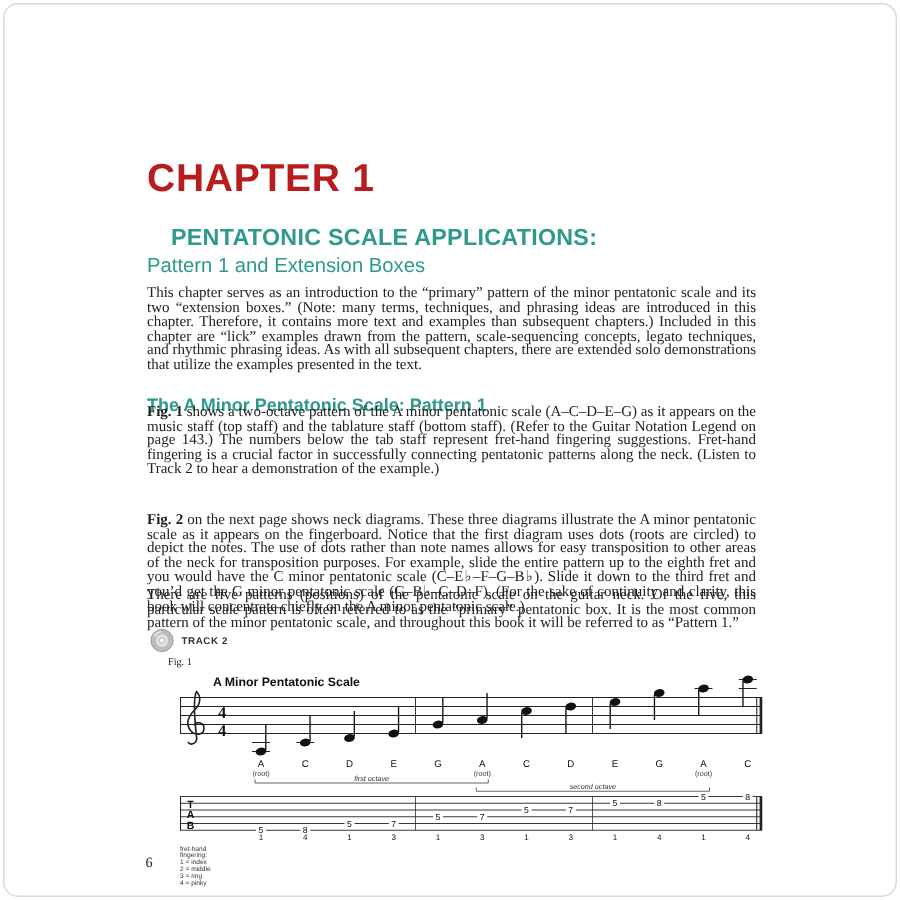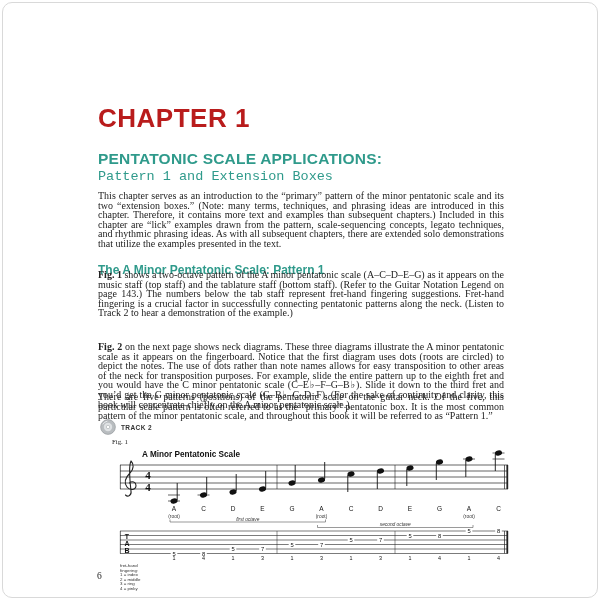--- a/index.html
+++ b/index.html
@@ -14,25 +14,25 @@
   }
   .abs{position:absolute;left:98px;width:406px;}
   .chapter{
     top:103px;
     font-family:"Liberation Sans", sans-serif;
     font-size:26px;font-weight:bold;letter-spacing:.5px;color:#b91c1c;
   }
   .title{
     top:150px;color:var(--accent);
     font-family:"Liberation Sans", sans-serif;
-    font-size:15.5px;font-weight:bold;letter-spacing:.2px;
+    font-size:15.5px;font-weight:bold;letter-spacing:.2px;margin-left:16px;
   }
   .subtitle{
     top:169px;color:var(--accent);
-    font-family:Liberation Mono, monospace;
+    font-family:Liberation Sans, sans-serif;
     font-size:13.5px;font-weight:normal;
   }
   .body-text{
     font-size:10px;line-height:9.6px;text-align:justify;color:#222;
   }
   .intro{top:191px;}
   .section-heading{
     top:263px;color:var(--accent);
     font-family:"Liberation Sans", sans-serif;
     font-size:12px;font-weight:bold;

